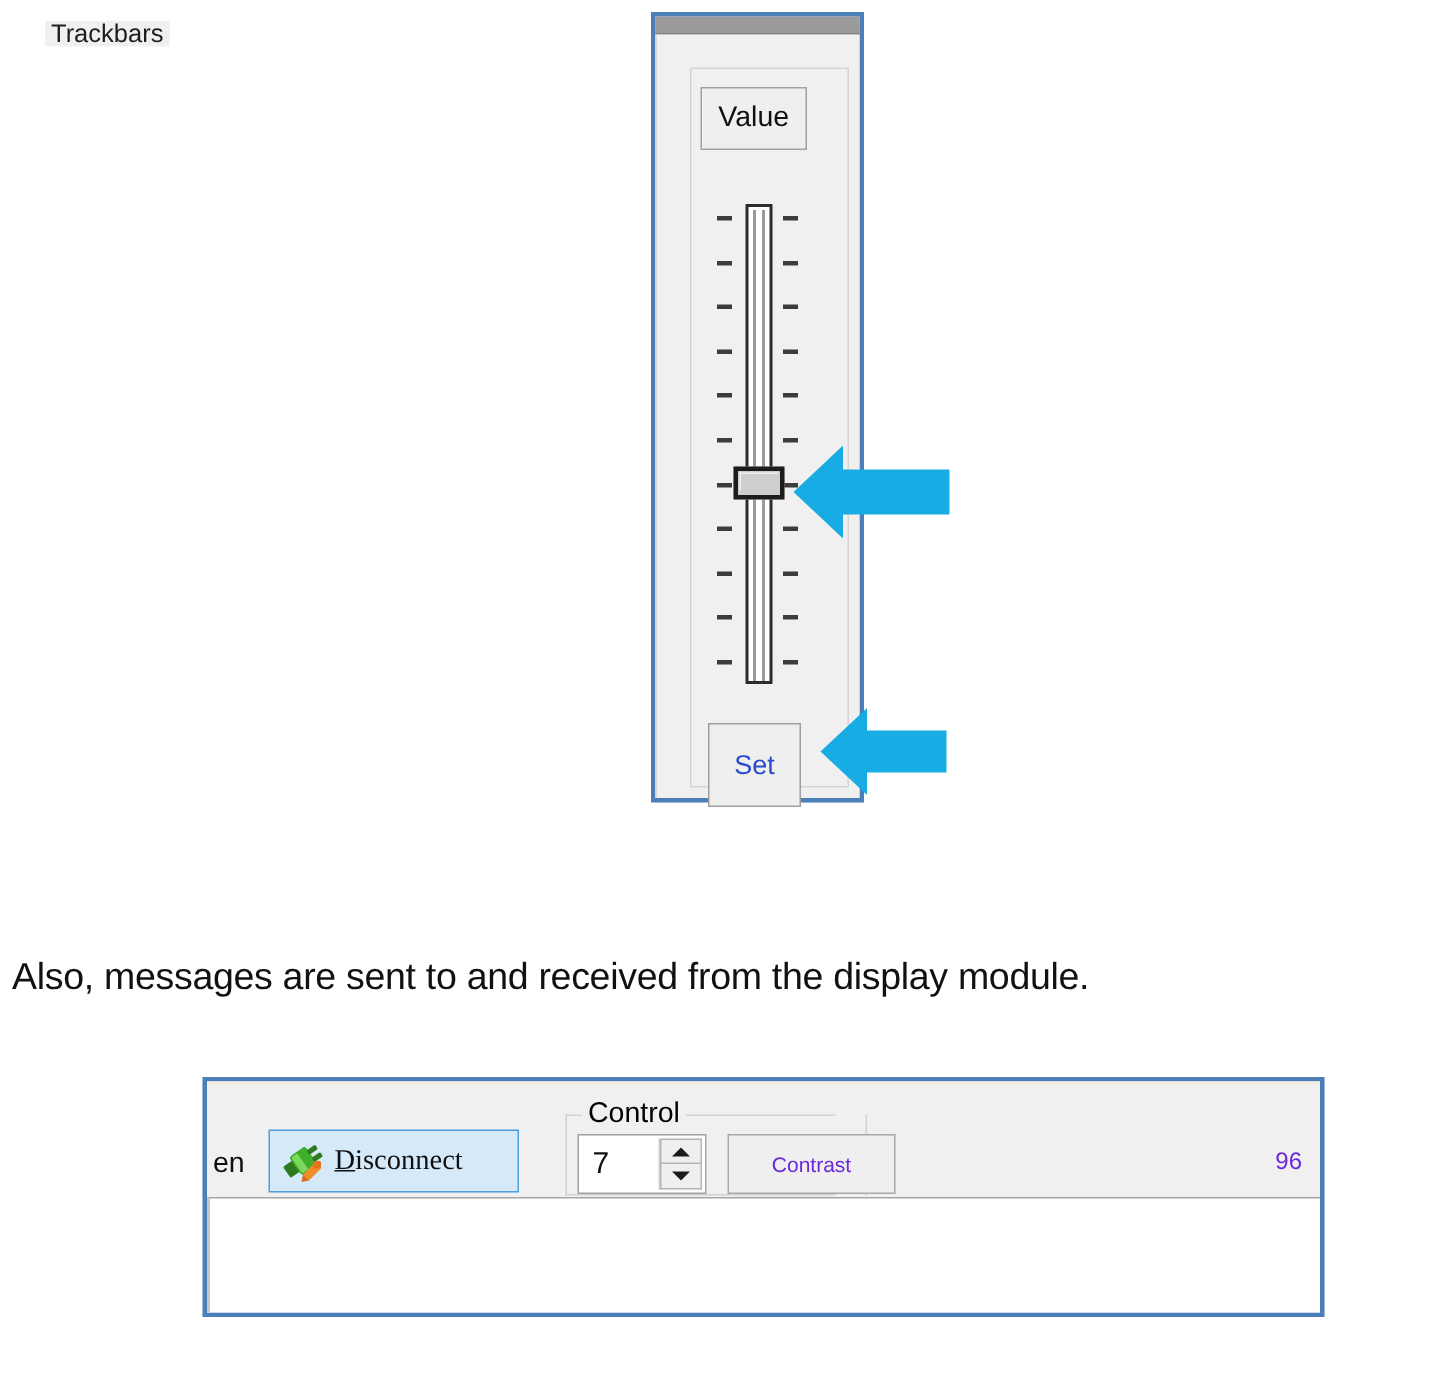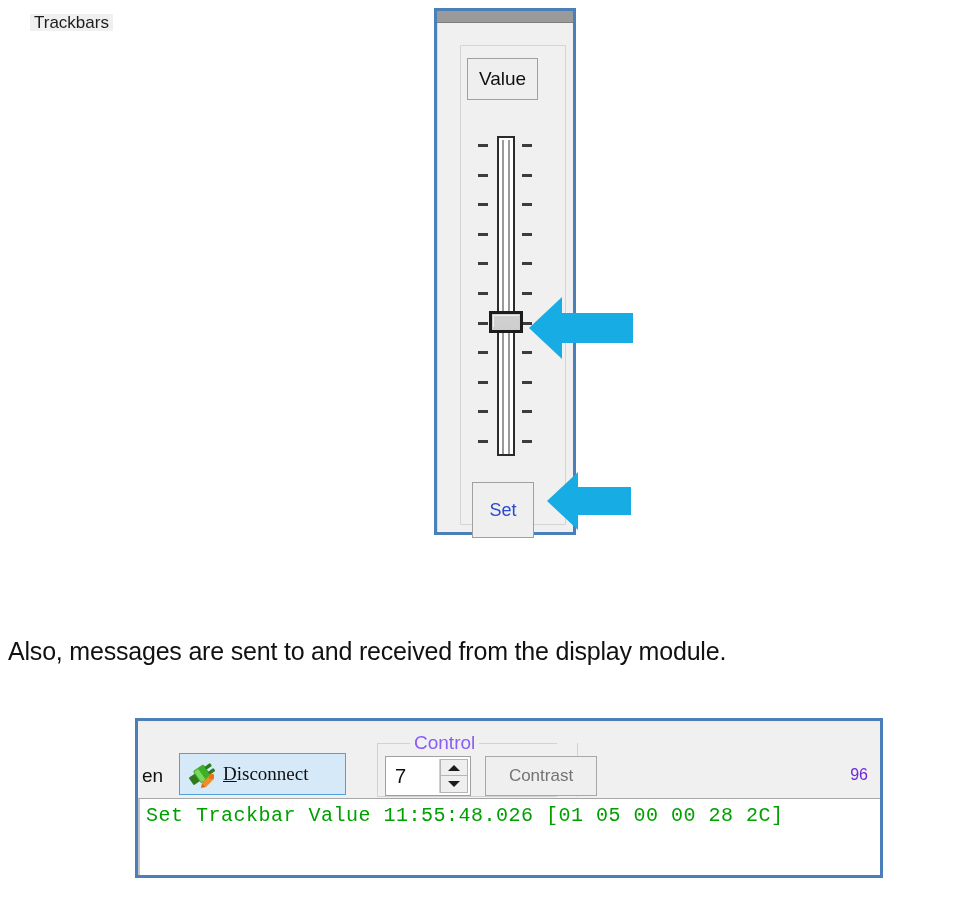--- a/index.html
+++ b/index.html
@@ -263,24 +263,23 @@
     border-right: none;
     box-sizing: border-box;
   }
   #groupbox-control-label {
     position: absolute;
     left: 250px;
     top: 10px;
     padding: 0 4px;
     background: #f0f0f0;
     font-size: 19px;
-    color: #8b5cf6;
+    color: #000000;
     line-height: 20px;
     white-space: nowrap;
-    margin-left: 22px;
   }
   #control-divider {
     position: absolute;
     left: 439px;
     top: 20px;
     width: 1px;
     height: 54px;
     background: #d2d2d2;
   }
 
@@ -334,22 +333,22 @@
     left: 347px;
     top: 33px;
     width: 112px;
     height: 40px;
     background: #efefef;
     border: 1px solid #a8a8a8;
     box-sizing: border-box;
     display: flex;
     align-items: center;
     justify-content: center;
-    font-size: 17px;
-    color: #737373;
+    font-size: 14px;
+    color: #6d28d9;
   }
 
   #status-number {
     position: absolute;
     right: 12px;
     top: 43px;
     font-size: 16px;
     color: #6d28d9;
     white-space: nowrap;
   }
@@ -476,15 +475,14 @@
         </div>
       </div>
     </div>
 
     <div id="contrast-button">Contrast</div>
 
     <div id="status-number">96</div>
   </div>
 
   <div id="log-area">
-      <div class="log-line" style="color: rgb(0, 160, 0);">Set Trackbar Value 11:55:48.026 [01 05 00 00 28 2C]</div>
     </div>
 </div>
 
 </body></html>

